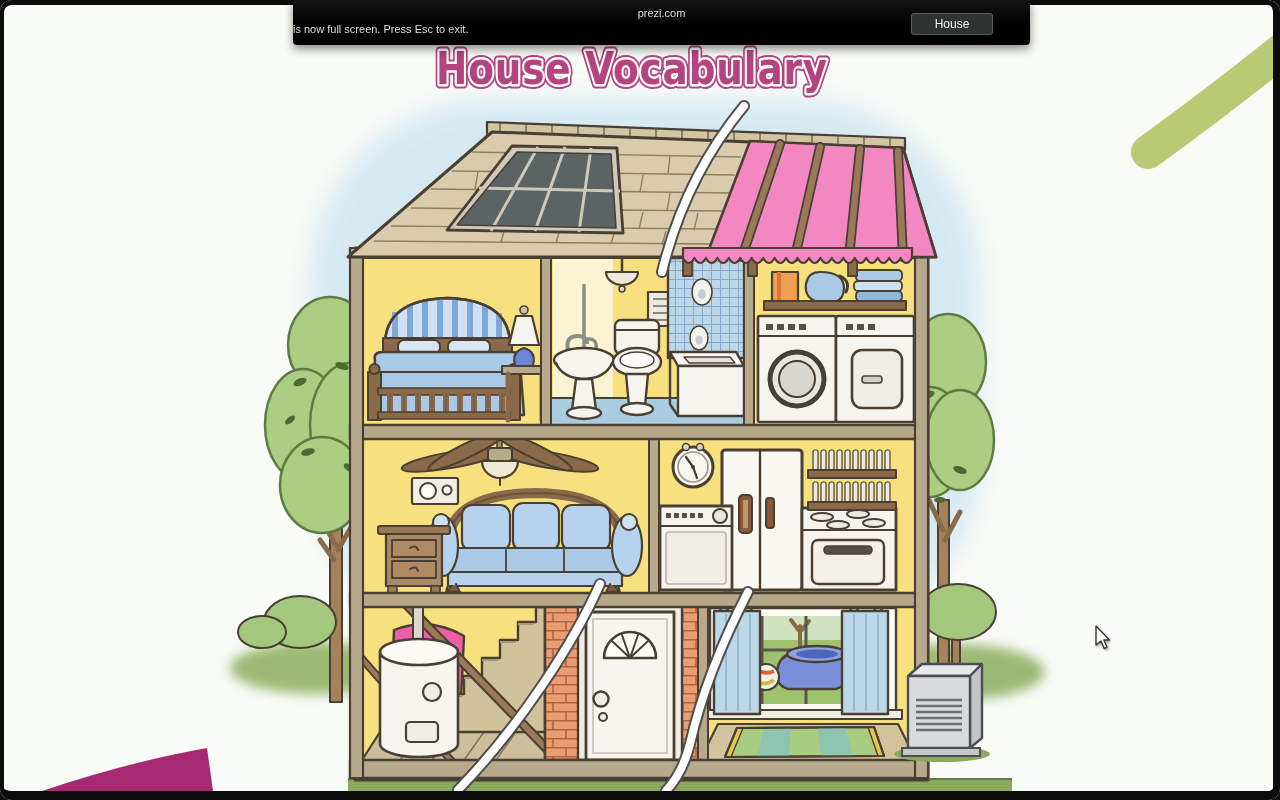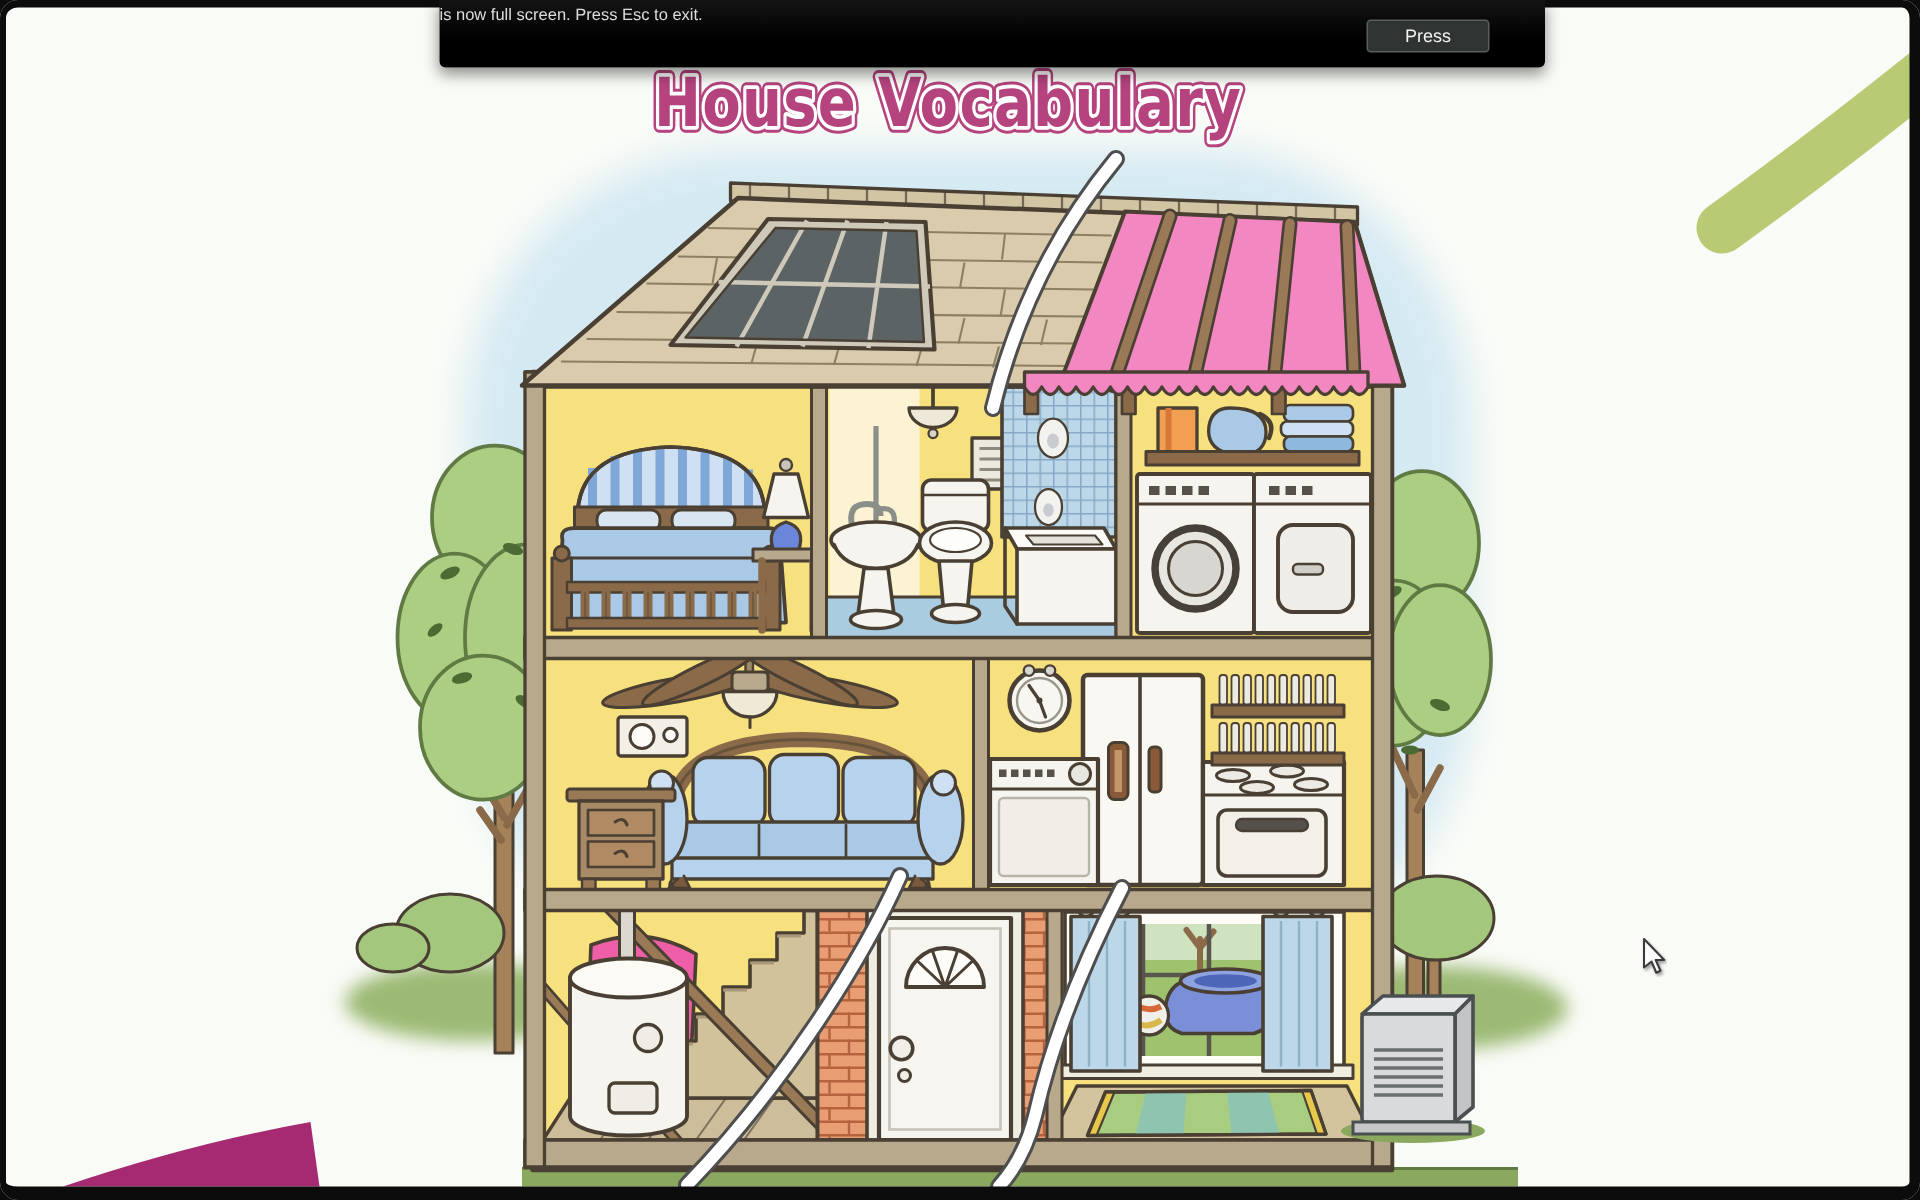--- a/index.html
+++ b/index.html
@@ -470,18 +470,19 @@
     <text class="titleT" x="632" y="84" text-anchor="middle" textLength="392" lengthAdjust="spacingAndGlyphs" style="stroke:var(--title-halo,#ffffff);stroke-width:5;stroke-linejoin:round;fill:#ffffff">House Vocabulary</text>
     <text class="titleT" x="632" y="84" text-anchor="middle" textLength="392" lengthAdjust="spacingAndGlyphs" style="fill:var(--title,#b5437e)">House Vocabulary</text>
   </g>
 
   <g transform="translate(1096,626)" filter="url(#curShadow)">
     <path d="M0,0 L0,19 L5,15 L8.2,22.5 L11,21.2 L7.8,14 L13.5,14 Z" fill="#fcfcfc" stroke="#3a3a3a" stroke-width="1.4" stroke-linejoin="round"></path>
   </g>
 </svg>
 
 <div class="notif">
+  <div class="notif-site">prezi.com</div>
   <div class="notif-msg">is now full screen. Press Esc to exit.</div>
-  <button class="allow">Press</button>
+  <button class="allow">House</button>
 </div>
 
 <div class="frame"></div>
 </div>
 
 </body></html>

